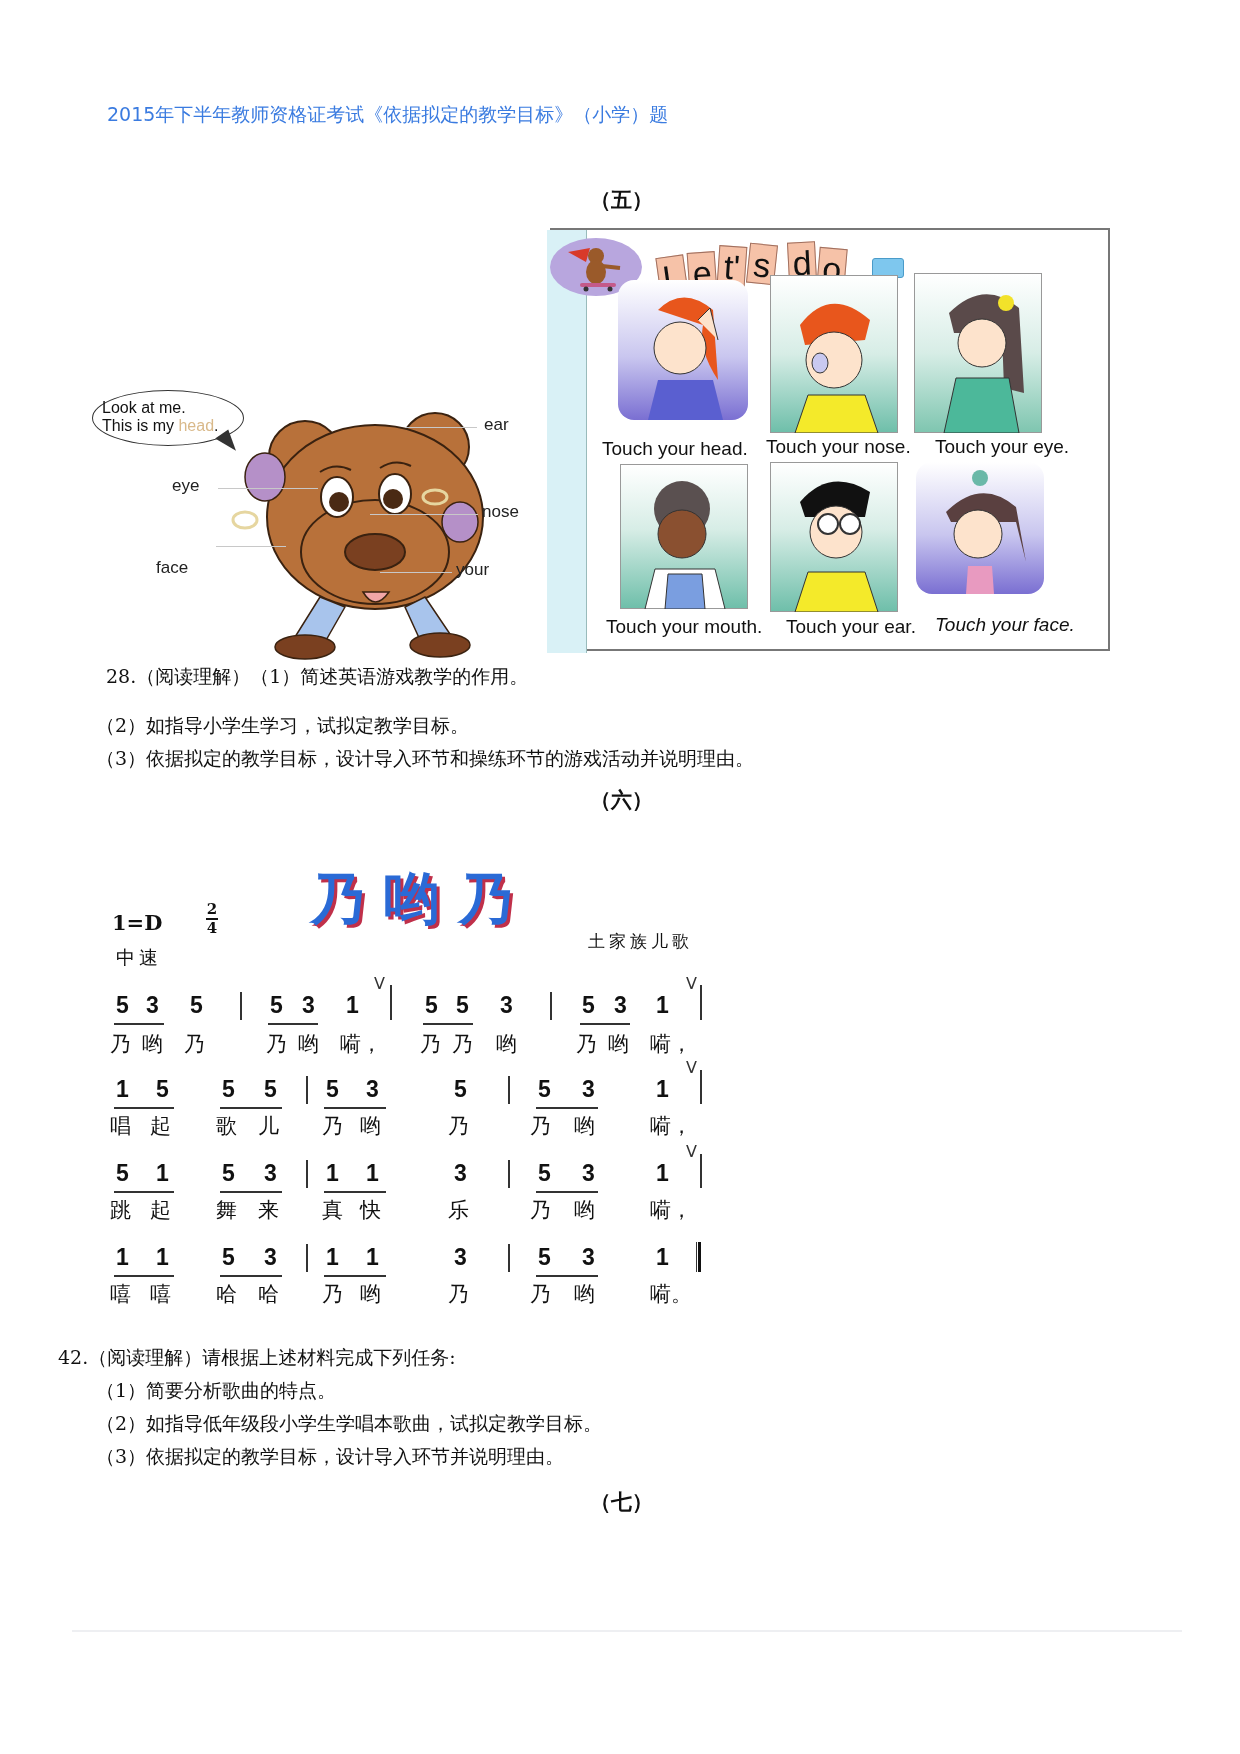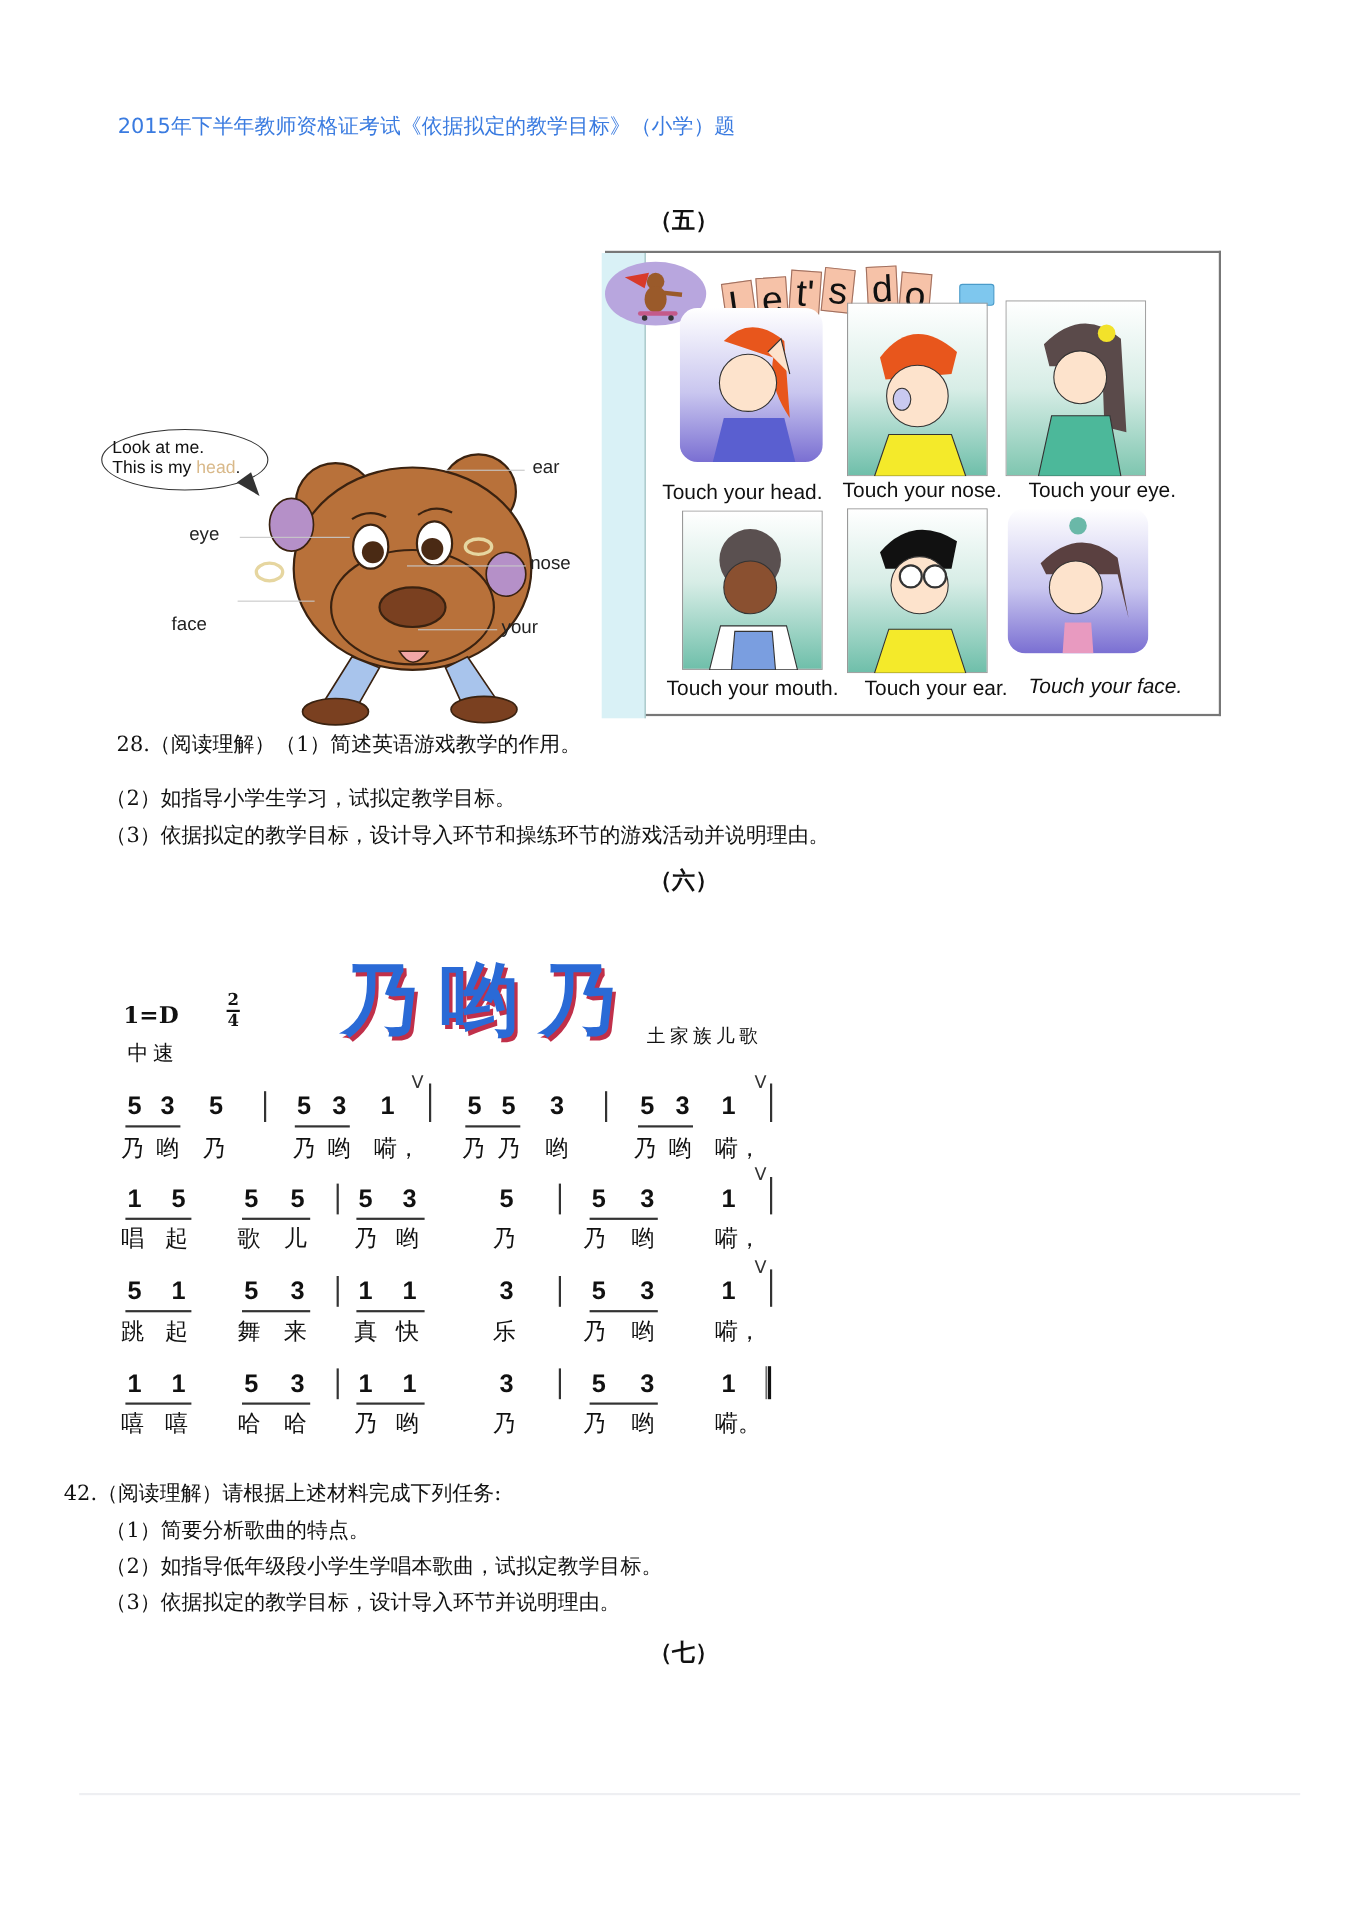--- a/index.html
+++ b/index.html
@@ -57,21 +57,21 @@
     .caption {
       position: absolute; font-family: "Liberation Sans", sans-serif; font-size: 19px; color: #111; white-space: nowrap;
     }
 
     
     .q-line { position: absolute; font-family: "DejaVu Serif", serif; font-size: 19px; color: #111; white-space: nowrap; }
 
     
     .song-title {
       position: absolute; left: 310px; top: 862px; font-family: "DejaVu Sans", sans-serif; font-weight: bold;
-      font-size: 72px; letter-spacing: 18px; color: #2a6ad6;
+      font-size: 56px; letter-spacing: 18px; color: #2a6ad6;
       text-shadow: 3px 3px 0 #c0304a;
     }
     .key-sig { position: absolute; left: 112px; top: 910px; font-family: "DejaVu Serif", serif; font-weight: bold; font-size: 21px; }
     .time-sig { position: absolute; left: 206px; top: 902px; font-family: "DejaVu Serif", serif; font-weight: bold; font-size: 15px; line-height: 15px; text-align: center; }
     .time-sig .bar { display: block; width: 12px; height: 2px; background: #111; margin: 1px auto; }
     .tempo { position: absolute; left: 116px; top: 945px; font-family: "DejaVu Serif", serif; font-size: 19px; letter-spacing: 4px; }
     .origin { position: absolute; left: 588px; top: 930px; font-family: "DejaVu Serif", serif; font-size: 17px; letter-spacing: 4px; }
 
     .note { position: absolute; font-family: "Liberation Sans", sans-serif; font-weight: bold; font-size: 23px; color: #111; }
     .underline { position: absolute; height: 2px; background: #333; }

